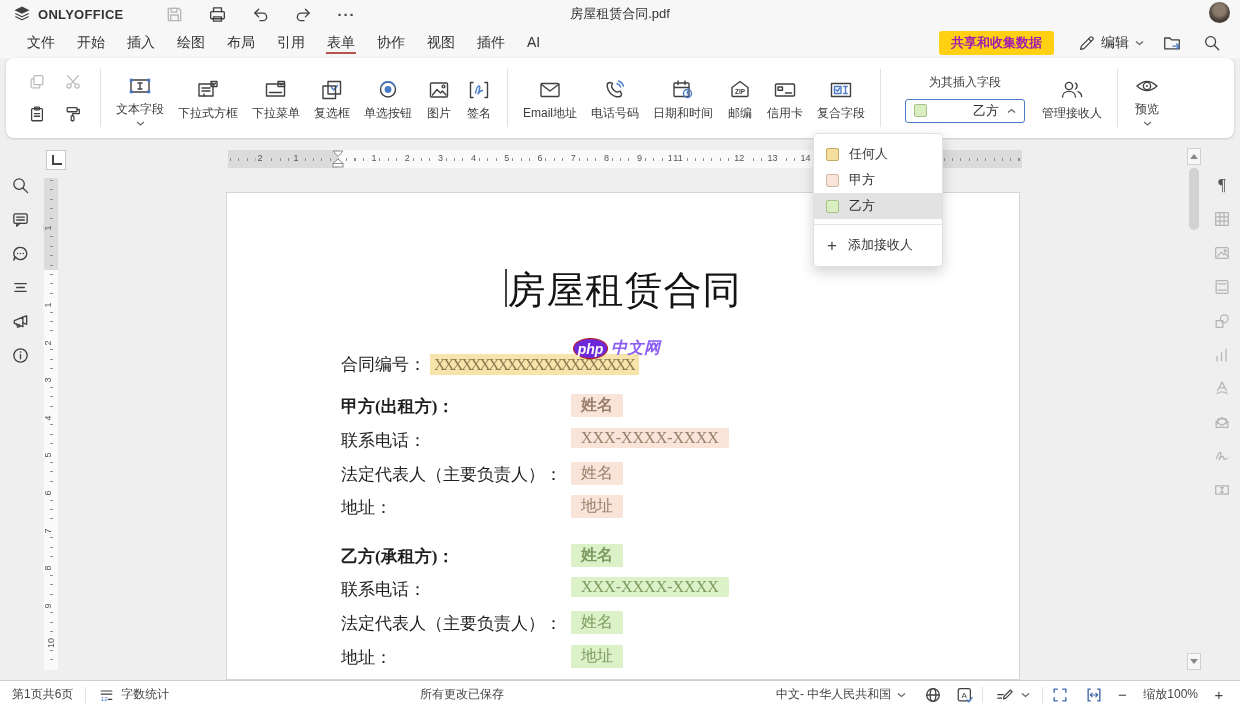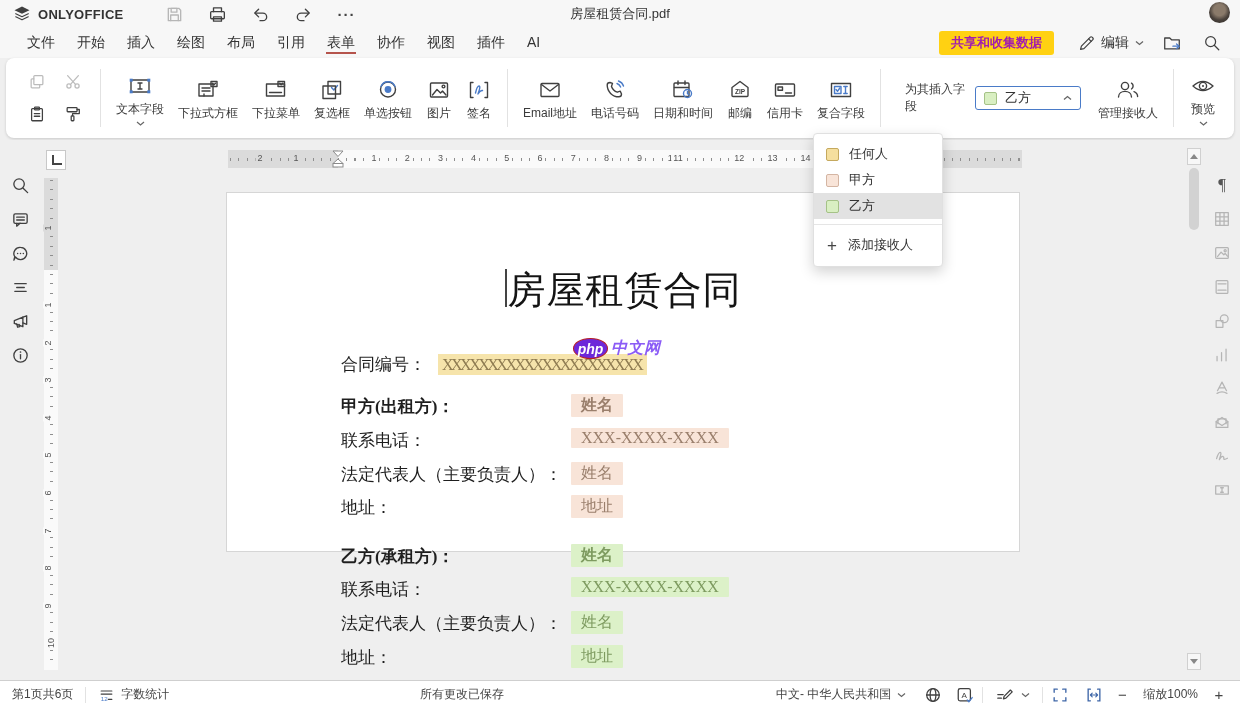--- a/index.html
+++ b/index.html
@@ -35,21 +35,21 @@
   .toolbar { position:absolute; top:58px; left:6px; right:6px; height:80px; background:#FFFFFF; border-radius:8px;
              box-shadow:0 1px 3px rgba(0,0,0,.16); display:flex; align-items:center; padding:0 10px; }
   .clip-grid { display:grid; grid-template-columns:26px 26px; grid-template-rows:26px 26px; gap:6px 10px; margin:0 6px 0 8px; }
   .clip-grid > div { display:flex; align-items:center; justify-content:center; cursor:pointer; }
   .dis { opacity:.35; }
   .vdiv { width:1px; height:58px; background:#E2E2E2; margin:0 8px; flex:none; }
   .fbtn { display:flex; flex-direction:column; align-items:center; gap:3px; padding:0 7px; cursor:pointer; }
   .fbtn .ic { height:28px; display:flex; align-items:flex-end; justify-content:center; }
   .fbtn .lb { font-size:12px; color:#3b3b3b; white-space:nowrap; }
   .fbtn .caret { height:6px; }
-  .insert-block { display:flex; flex-direction:row; align-items:center; gap:8px; margin:0 10px 0 16px; }
+  .insert-block { display:flex; flex-direction:column; align-items:center; gap:8px; margin:0 10px 0 16px;text-align:right; }
   .insert-label { font-size:12px; color:#3b3b3b; }
   .role-select { width:120px; height:24px; border:1.5px solid #4A7BC8; border-radius:3px; background:#fff; display:flex; align-items:center; gap:8px; padding:0 8px; cursor:pointer; }
   .swatch { width:13px; height:13px; border-radius:2px; flex:none; }
   .sw-anyone { background:#F5DF9E; border:1px solid #C5A95E; }
   .sw-pa { background:#F8E4D8; border:1px solid #D4B5A3; }
   .sw-pb { background:#D9EFC2; border:1px solid #A5C287; }
   .role-select .val { font-size:13px; color:#333; flex:1; }
 
   
   .role-dropdown { position:absolute; top:133px; left:813px; width:130px; background:#fff; border:1px solid #E0E0E0; border-radius:4px;
@@ -90,31 +90,31 @@
   .para-glyph { font-size:17px; color:#555; font-family:"Liberation Serif",serif; }
 
   .vscroll { position:absolute; left:1186px; top:0; bottom:0; width:16px; }
   .sc-btn { position:absolute; left:1px; width:14px; height:17px; background:#F7F7F7; border:1px solid #D0D0D0; display:flex; align-items:center; justify-content:center; cursor:pointer; }
   .sc-up { top:8px; } .sc-down { bottom:10px; }
   .tri-up { width:0; height:0; border-left:4px solid transparent; border-right:4px solid transparent; border-bottom:5px solid #888; }
   .tri-down { width:0; height:0; border-left:4px solid transparent; border-right:4px solid transparent; border-top:5px solid #888; }
   .sc-thumb { position:absolute; left:3px; top:28px; width:10px; height:62px; background:#D2D2D2; border-radius:5px; cursor:pointer; }
 
   
-  .page { position:absolute; left:226px; top:52px; width:794px; height:360px; background:#fff; border:1px solid #D6D6D6; }
+  .page { position:absolute; left:226px; top:52px; width:794px; height:488px; background:#fff; border:1px solid #D6D6D6; }
   .doc-title { position:absolute; top:72px; left:0; right:0; text-align:center; font-family:"Liberation Serif","DejaVu Serif",serif;
                font-size:38px; color:#141414; letter-spacing:1px; white-space:nowrap; }
   .caret-bar { display:inline-block; width:2px; height:38px; background:#444; vertical-align:-4px; margin-right:1px; }
   .doc-row { position:absolute; left:114px; right:20px; height:24px; font-family:"Liberation Serif","DejaVu Serif",serif; font-size:17px; color:#1e1e1e; white-space:nowrap; }
   .doc-row .val { position:absolute; left:230px; top:-1px; font-size:16px; padding:1px 10px; border-radius:1px; }
   .doc-row.hd { font-weight:bold; }
   .pa-field { background:#F8E4D8; color:#9A7F6C; }
   .pb-field { background:#DCF1C8; color:#7E9B60; }
   .contract-row { position:absolute; left:114px; top:160px; font-family:"Liberation Serif","DejaVu Serif",serif; font-size:17px; color:#1e1e1e; white-space:nowrap; }
-  .anyone-field { background:#F6E4AB; color:#8F7C52; font-size:16px; letter-spacing:-2.5px; padding:2px 6px 2px 4px; margin-left:12px; }
+  .anyone-field { background:#F6E4AB; color:#8F7C52; font-size:16px; letter-spacing:-2.5px; padding:2px 6px 2px 4px; margin-left:4px; }
   .php-logo { position:absolute; left:346px; top:145px; display:flex; align-items:center; gap:3px; }
   .php-oval { background:#6d28d9; color:#fff; font-weight:bold; font-style:italic; font-size:14px; border-radius:50%;
               width:35px; height:21px; display:flex; align-items:center; justify-content:center; border:1.5px solid #B71F24; }
   .php-site { font-size:16px; font-weight:bold; font-style:italic; color:#8b5cf6; letter-spacing:.5px; }
 
   
   .statusbar { position:absolute; left:0; right:0; bottom:0; height:28px; background:#fff; border-top:1px solid #CFCFCF;
                display:flex; align-items:center; font-size:12px; color:#444; }
   .sb-item { display:flex; align-items:center; gap:6px; padding:0 12px; height:100%; cursor:pointer; white-space:nowrap; }
   .sb-div { width:1px; height:16px; background:#E2E2E2; }

